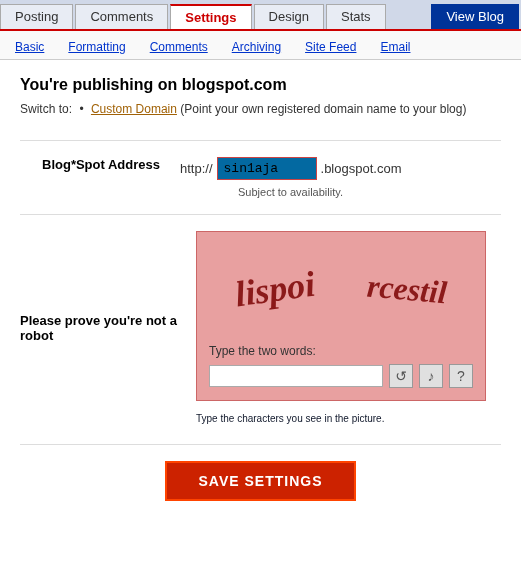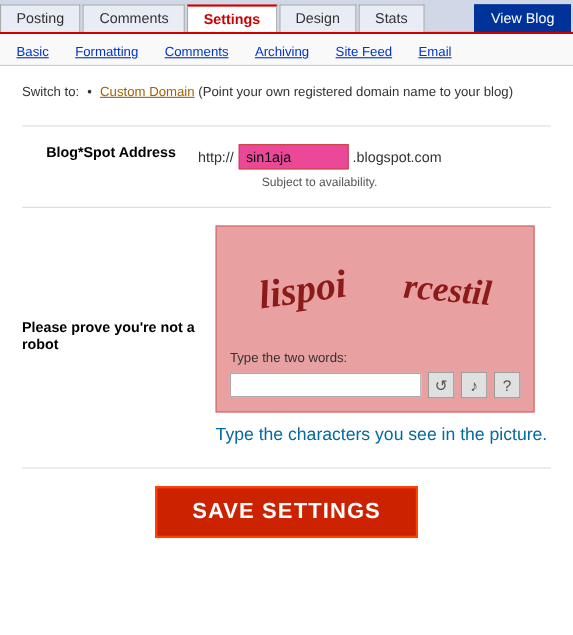--- a/index.html
+++ b/index.html
@@ -119,25 +119,26 @@
       margin-bottom: 6px;
     }
 
     .address-row span {
       font-size: 13px;
       color: #333;
     }
 
     .address-input {
       border: 1px solid #cc4444;
-      background: #ec4899;
+      background: #0369a1;
       padding: 3px 6px;
       font-size: 13px;
       width: 100px;
       outline: none;
+      font-family: Liberation Mono, monospace;
     }
 
     .availability-note {
       font-size: 11px;
       color: #555;
       margin-left: 58px;
     }
 
     
     .captcha-section {
@@ -220,40 +221,40 @@
       background: #e0e0e0;
       cursor: pointer;
       display: flex;
       align-items: center;
       justify-content: center;
       font-size: 14px;
       color: #555;
     }
 
     .captcha-desc {
-      font-size: 16px;
-      color: #0369a1;
+      font-size: 10px;
+      color: #0f172a;
       margin-top: 12px;
       margin-left: 0;
     }
 
     
     .save-section {
       text-align: center;
       margin-top: 20px;
       padding-top: 16px;
       border-top: 1px solid #ddd;
     }
 
     .save-btn {
       background: #cc2200;
       color: #fff;
       border: 2px solid #ff4400;
       padding: 10px 32px;
-      font-size: 20px;
+      font-size: 14px;
       font-weight: bold;
       letter-spacing: 1px;
       cursor: pointer;
     }
   </style>
 </head>
 <body>
 
 <div class="top-nav">
   <div class="top-nav-tab">Posting</div>
@@ -268,20 +269,21 @@
   <div class="sub-nav-tab">Basic</div>
   <div class="sub-nav-tab">Formatting</div>
   <div class="sub-nav-tab">Comments</div>
   <div class="sub-nav-tab">Archiving</div>
   <div class="sub-nav-tab">Site Feed</div>
   <div class="sub-nav-tab">Email</div>
 </div>
 
 <div class="main-content">
 
+  <div class="publishing-title">You're publishing on blogspot.com</div>
 
   <div class="switch-to">
     <span>Switch to:</span>
     <span class="dot">•</span>
     <a href="#">Custom Domain</a>
     <span>(Point your own registered domain name to your blog)</span>
   </div>
 
   <div class="section">
     <div class="section-label">Blog*Spot Address</div>

